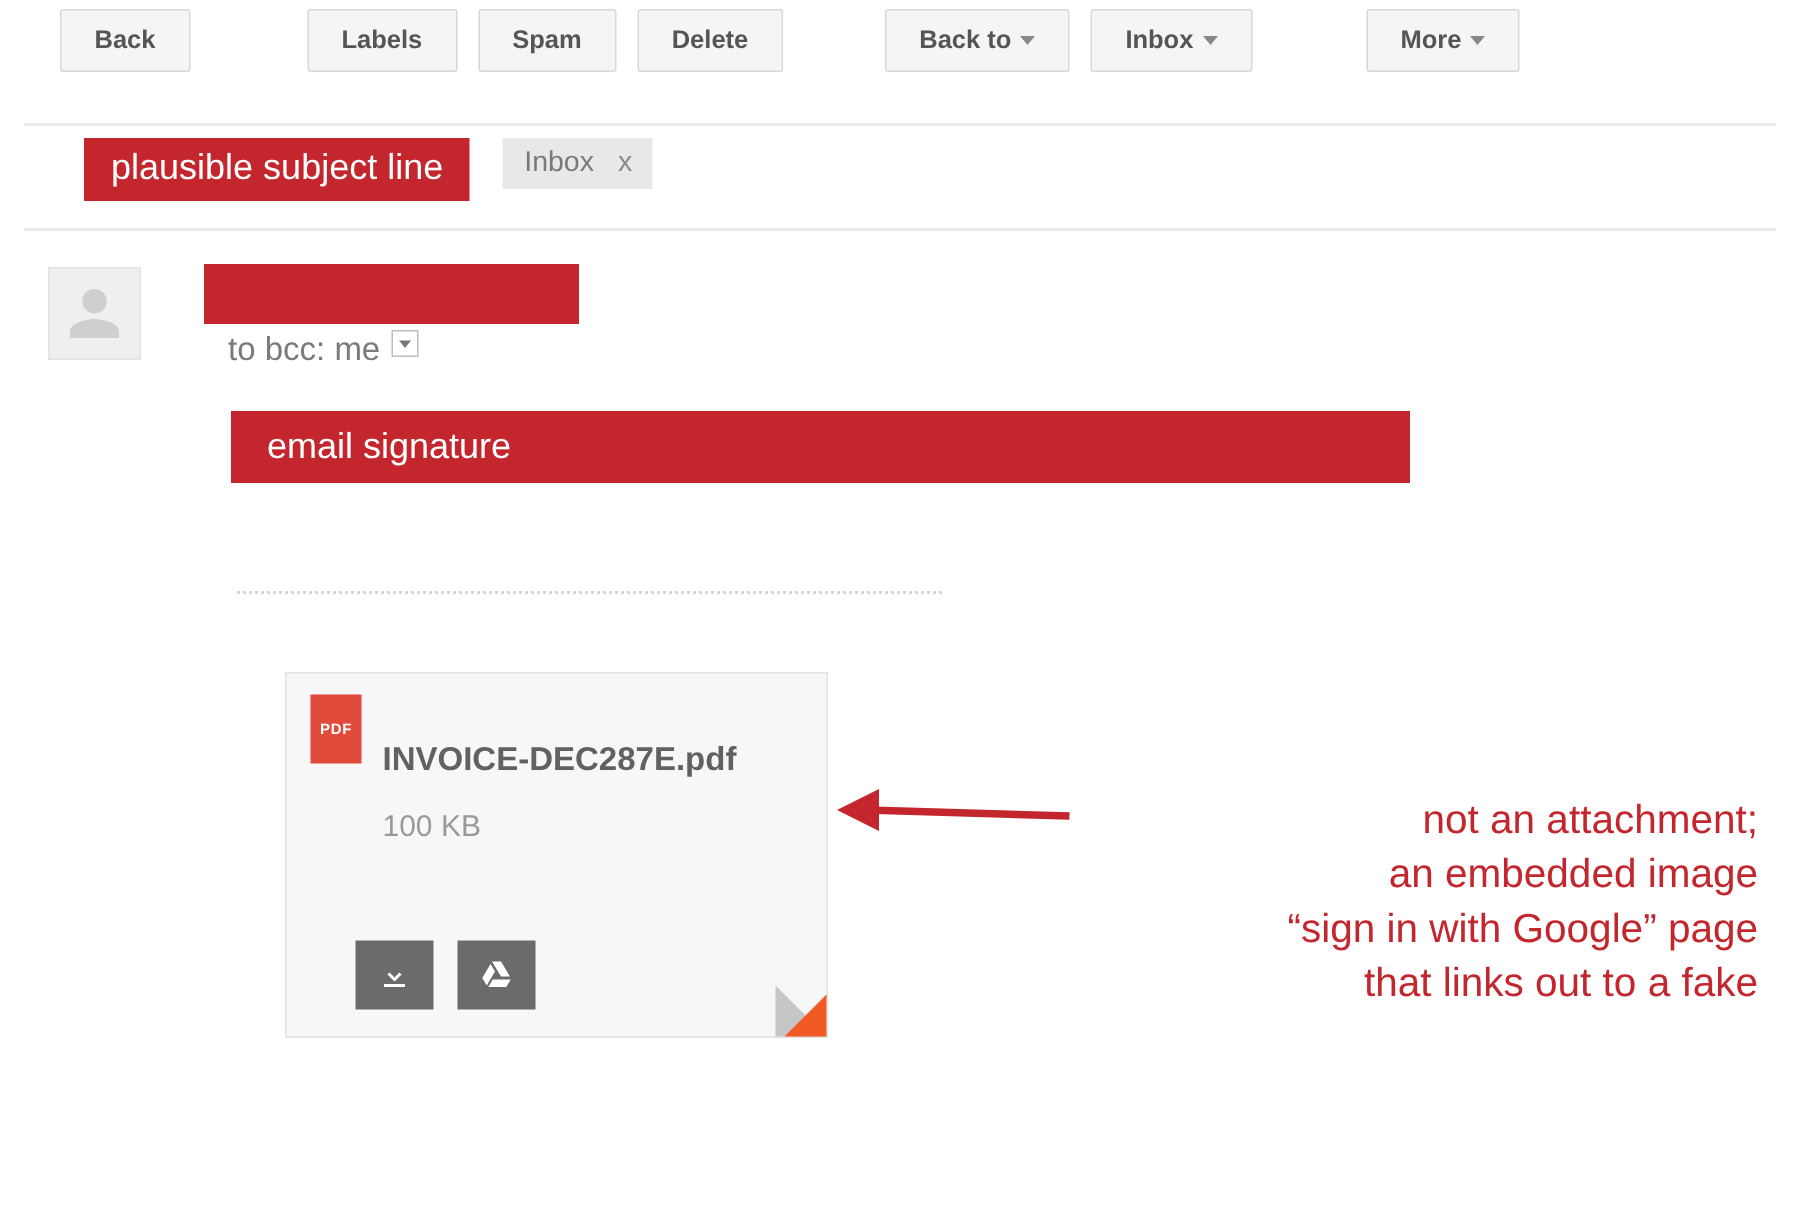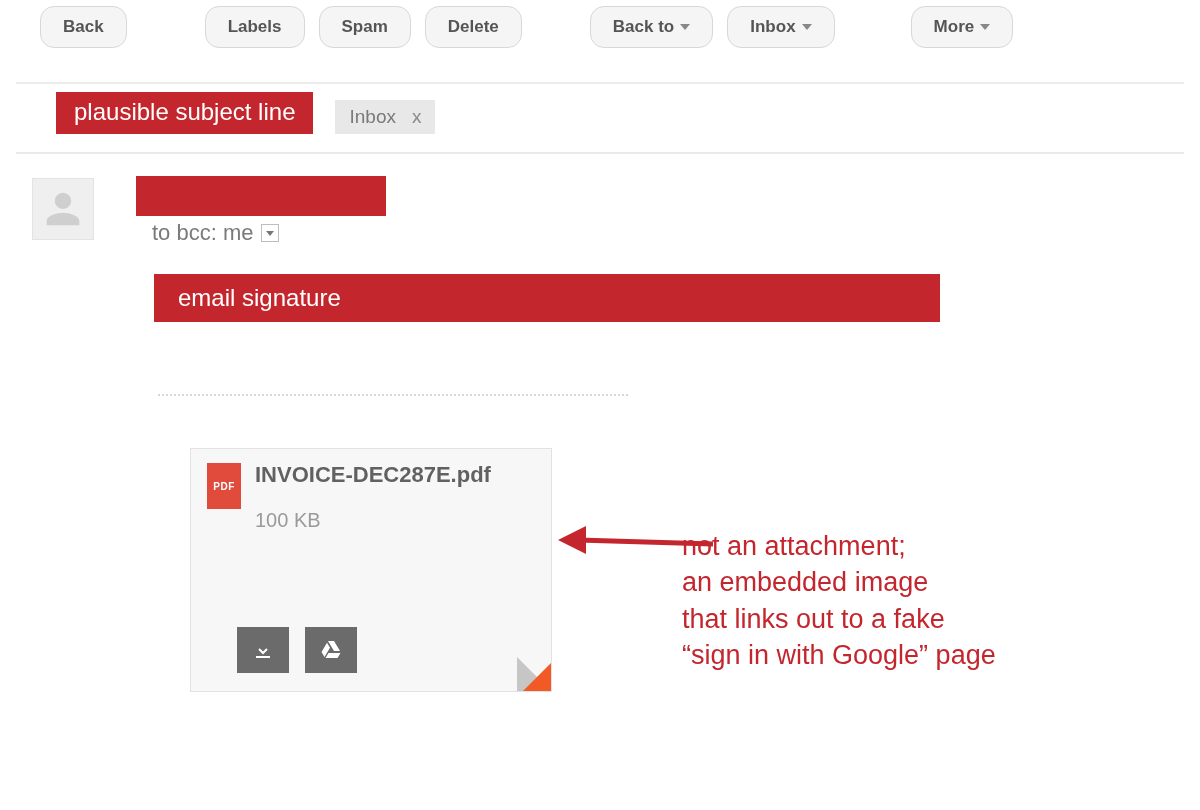--- a/index.html
+++ b/index.html
@@ -23,40 +23,40 @@
     background: #f5f5f5;
     border: 1px solid #d8d8d8;
     color: #555;
     font-weight: bold;
     font-size: 17px;
     padding: 10px 22px;
     cursor: pointer;
     display: inline-flex;
     align-items: center;
     gap: 6px;
-    border-radius: 14px;
+    border-radius: 2px;
   }
   .btn .caret {
     width: 0; height: 0;
     border-left: 5px solid transparent;
     border-right: 5px solid transparent;
     border-top: 6px solid #888;
     display: inline-block;
   }
   .spacer-sm { width: 50px; }
   .spacer-md { width: 40px; }
   .spacer-lg { width: 48px; }
 
   .message-area {
     border-top: 2px solid #ececec;
     margin: 28px 16px 0 16px;
   }
   .subject-row {
     display: flex;
-    align-items: flex-end;
+    align-items: flex-start;
     gap: 22px;
     padding: 8px 0 8px 40px;
   }
   .redbox {
     background: #c4262e;
     color: #fff;
     font-size: 24px;
     padding: 8px 18px 10px 18px;
     line-height: 1;
   }
@@ -90,21 +90,21 @@
     position: absolute;
     left: 104px; top: -2px;
     width: 250px; height: 40px;
     background: #c4262e;
   }
   .recipient-line {
     position: absolute;
     left: 120px; top: 42px;
     color: #7a7a7a;
     font-size: 22px;
-    display: flex; align-items: center; gap: 8px;
+    display: flex; align-items: flex-start; gap: 8px;
   }
   .dd-caret {
     width: 18px; height: 18px;
     border: 1px solid #bdbdbd;
     display: inline-flex; align-items: center; justify-content: center;
     cursor: pointer;
   }
   .dd-caret .tri {
     width: 0; height: 0;
     border-left: 4px solid transparent;
@@ -150,20 +150,21 @@
     font-size: 10px;
     font-weight: bold;
     display: flex; align-items: center; justify-content: center;
     letter-spacing: 0.5px;
   }
   .att-title {
     color: #616161;
     font-size: 22px;
     font-weight: bold;
     line-height: 1.1;
+    margin-top: 31px;
   }
   .att-size {
     color: #9a9a9a;
     font-size: 20px;
     margin-top: 22px;
   }
   .att-actions {
     position: absolute;
     left: 46px; bottom: 18px;
     display: flex; gap: 16px;
@@ -190,21 +191,21 @@
     border-left: 28px solid transparent;
     border-bottom: 28px solid #f15a24;
   }
 
   .annotation {
     position: absolute;
     left: 682px; top: 528px;
     width: 490px;
     color: #c4262e;
     font-size: 27px;
-    text-align: left;
+    text-align: right;
     line-height: 1.35;
   }
 
   .arrow-svg {
     position: absolute;
     left: 558px; top: 512px;
     width: 160px; height: 60px;
     pointer-events: none;
   }
 </style>
@@ -298,15 +299,15 @@
 </div>
 
 <svg class="arrow-svg" viewBox="0 0 160 60">
   <line x1="155" y1="32" x2="20" y2="28" stroke="#c4262e" stroke-width="5"></line>
   <polygon points="0,28 28,14 28,42" fill="#c4262e"></polygon>
 </svg>
 
 <div class="annotation">
   <div>not an attachment;</div>
   <div>an embedded image</div>
+  <div>“sign in with Google” page</div>
   <div>that links out to a fake</div>
-  <div>“sign in with Google” page</div>
 </div>
 
 </body></html>

